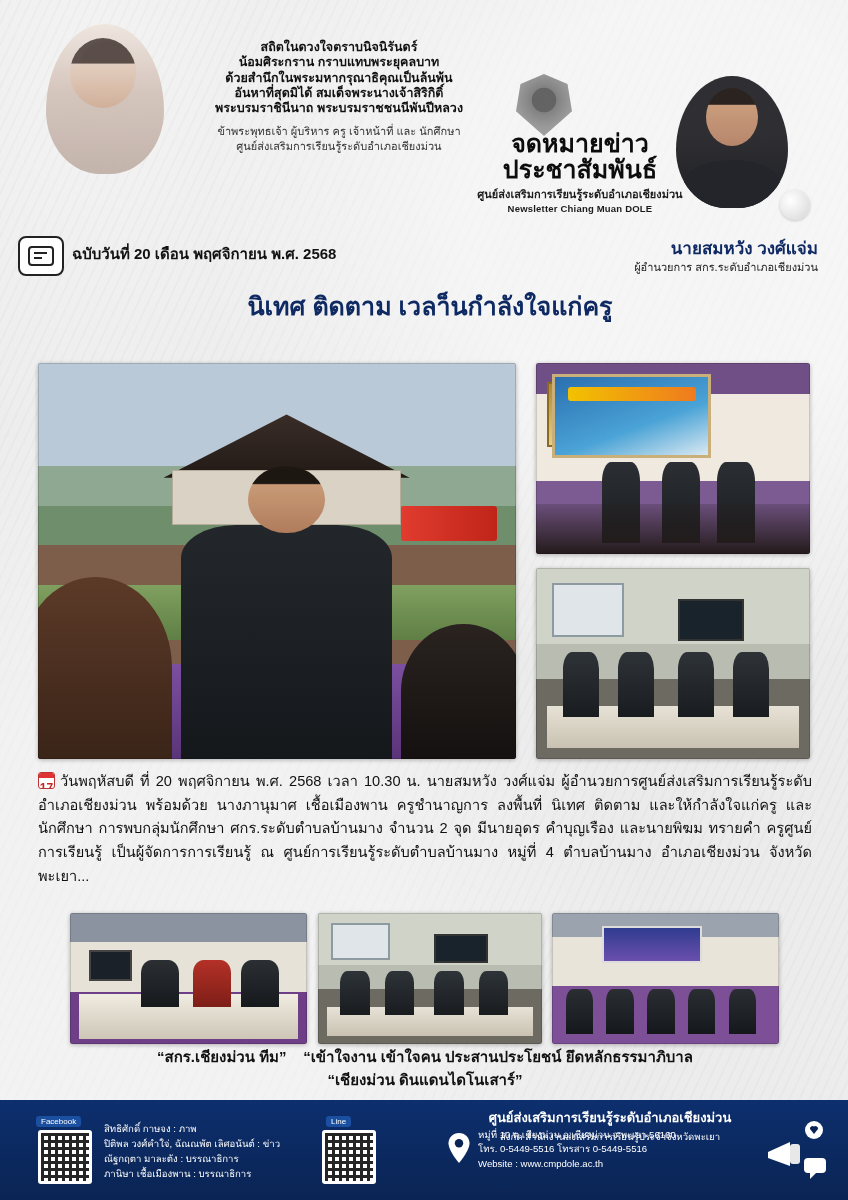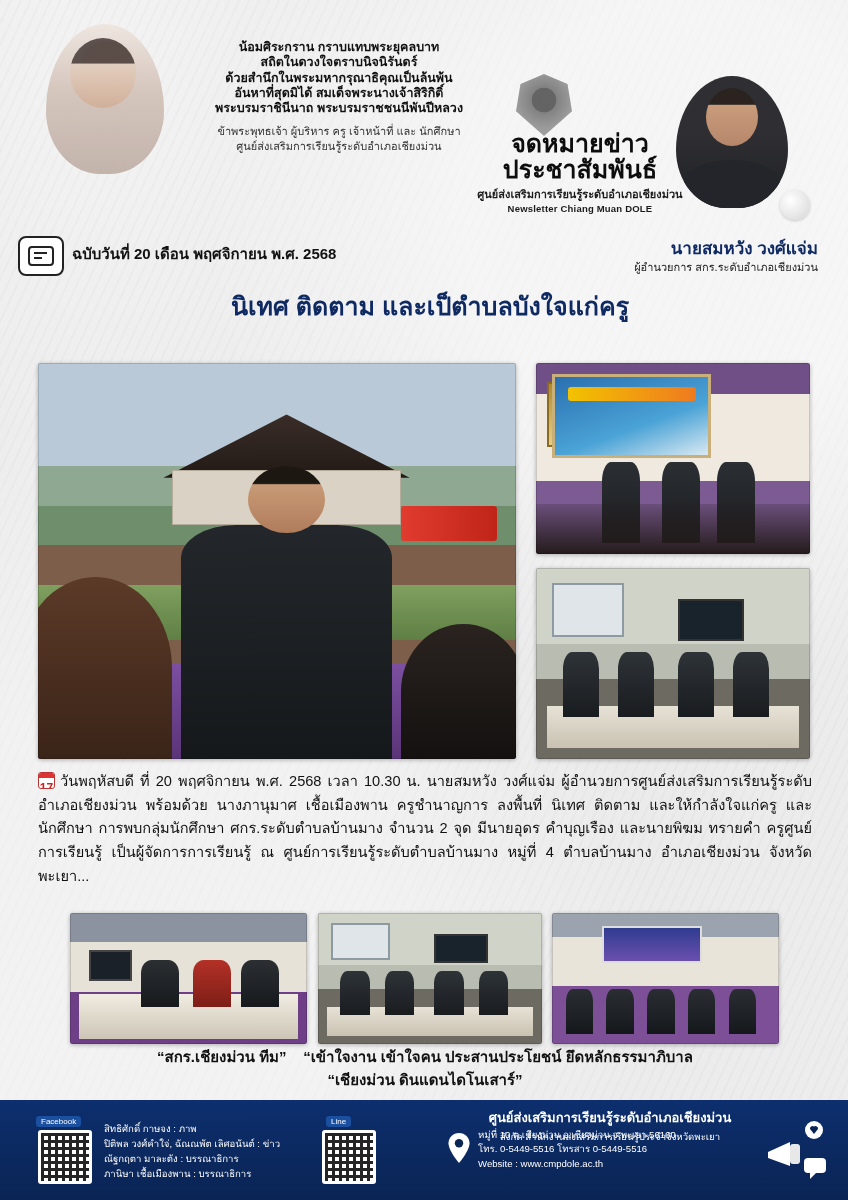--- a/index.html
+++ b/index.html
@@ -312,22 +312,22 @@
 </head>
 <body>
 
 <div class="page">
 
   <div class="header">
 
     <div class="hdr-portrait-left"></div>
 
     <div class="hdr-center-text">
+      <div class="l">สถิตในดวงใจตราบนิจนิรันดร์</div>
       <div class="l">น้อมศิระกราน กราบแทบพระยุคลบาท</div>
-      <div class="l">สถิตในดวงใจตราบนิจนิรันดร์</div>
       <div class="l">ด้วยสำนึกในพระมหากรุณาธิคุณเป็นล้นพ้น</div>
       <div class="l">อันหาที่สุดมิได้ สมเด็จพระนางเจ้าสิริกิติ์</div>
       <div class="l">พระบรมราชินีนาถ พระบรมราชชนนีพันปีหลวง</div>
       <div class="hdr-sub">ข้าพระพุทธเจ้า ผู้บริหาร ครู เจ้าหน้าที่ และ นักศึกษา</div>
       <div class="hdr-sub" style="margin-top:0">ศูนย์ส่งเสริมการเรียนรู้ระดับอำเภอเชียงม่วน</div>
     </div>
 
     <div class="hdr-emblem"></div>
 
     <div class="hdr-title-block">
@@ -348,21 +348,21 @@
         <line x1="6" y1="7" x2="19" y2="7" stroke="#222" stroke-width="2"></line>
         <line x1="6" y1="12" x2="14" y2="12" stroke="#222" stroke-width="2"></line>
       </svg>
     </div>
     <div class="issue-text">ฉบับวันที่ 20 เดือน พฤศจิกายน พ.ศ. 2568</div>
     <div class="dir-name">นายสมหวัง วงศ์แจ่ม</div>
     <div class="dir-role">ผู้อำนวยการ สกร.ระดับอำเภอเชียงม่วน</div>
   </div>
 
   <div class="headline">
-    <div class="h1">นิเทศ ติดตาม และเป็ตำบลบังใจแก่ครู</div>
+    <div class="h1">นิเทศ ติดตาม เวลา็นกำลังใจแก่ครู</div>
   </div>
 
   <div class="photo" id="ph-main">
     <div class="sc temple">
       <div class="lawn"></div>
       <div class="roof"></div>
       <div class="wall"></div>
       <div class="sign"></div>
       <div class="purple"></div>
       <div class="man-body"></div>

